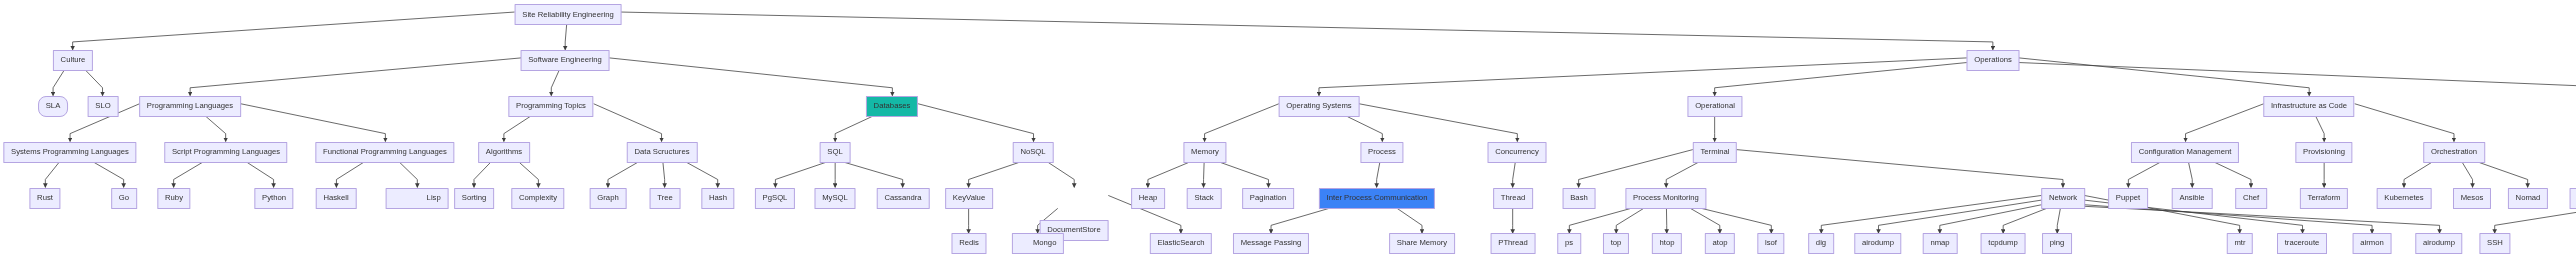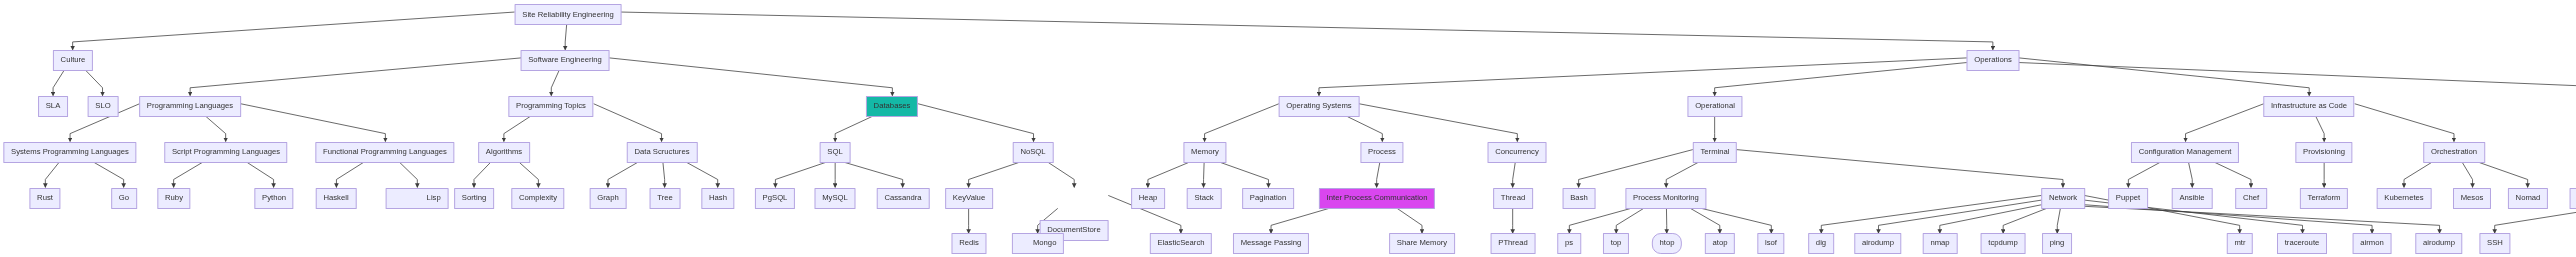--- a/index.html
+++ b/index.html
@@ -128,21 +128,21 @@
       <path d="M4045.5078125,397 L4604,437 L4604,452" fill="none" stroke="#3d3d3d" stroke-width="1.5" marker-end="url(#arr)"></path>
       <path d="M4045.5078125,400 L4735,437 L4735,452" fill="none" stroke="#3d3d3d" stroke-width="1.5" marker-end="url(#arr)"></path>
       <path d="M5207,379 L4842,437 L4842,452" fill="none" stroke="#3d3d3d" stroke-width="1.5" marker-end="url(#arr)"></path>
       <path d="M5219.8,404 L5200,437 L5200,452" fill="none" stroke="#3d3d3d" stroke-width="1.5" marker-end="url(#arr)"></path>
       <path d="M5255,404 L5315,437 L5315,452" fill="none" stroke="#3d3d3d" stroke-width="1.5" marker-end="url(#arr)"></path>
     </svg>
 <div class="node" style="left: 568px; top: 4.1px; background: rgb(236, 236, 255); border-color: rgb(181, 165, 226); color: rgb(51, 51, 51);">Site Reliability Engineering</div>
     <div class="node" style="left: 73px; top: 50px; background: rgb(236, 236, 255); border-color: rgb(181, 165, 226); color: rgb(51, 51, 51);">Culture</div>
     <div class="node" style="left: 565px; top: 50px; background: rgb(236, 236, 255); border-color: rgb(181, 165, 226); color: rgb(51, 51, 51);">Software Engineering</div>
     <div class="node" style="left: 1993px; top: 50px; background: rgb(236, 236, 255); border-color: rgb(181, 165, 226); color: rgb(51, 51, 51);">Operations</div>
-    <div class="node" style="left: 53px; top: 96px; background: rgb(236, 236, 255); border-color: rgb(181, 165, 226); color: rgb(51, 51, 51);">SLA</div>
+    <div class="node" style="left: 53px; top: 96px; background: rgb(236, 236, 255); border-color: rgb(181, 165, 226); color: rgb(51, 51, 51); border-radius: 8px;">SLA</div>
     <div class="node" style="left: 103px; top: 96px; background: rgb(236, 236, 255); border-color: rgb(181, 165, 226); color: rgb(51, 51, 51);">SLO</div>
     <div class="node" style="left: 190px; top: 96px; background: rgb(236, 236, 255); border-color: rgb(181, 165, 226); color: rgb(51, 51, 51);">Programming Languages</div>
     <div class="node" style="left: 551px; top: 96px; background: rgb(236, 236, 255); border-color: rgb(181, 165, 226); color: rgb(51, 51, 51);">Programming Topics</div>
     <div class="node" style="left: 892px; top: 96px; background: #14b8a6; border-color: rgb(181, 165, 226); color: rgb(51, 51, 51);">Databases</div>
     <div class="node" style="left: 1319px; top: 96px; background: rgb(236, 236, 255); border-color: rgb(181, 165, 226); color: rgb(51, 51, 51);">Operating Systems</div>
     <div class="node" style="left: 1715px; top: 96px; background: rgb(236, 236, 255); border-color: rgb(181, 165, 226); color: rgb(51, 51, 51);">Operational</div>
     <div class="node" style="left: 2309px; top: 96px; background: rgb(236, 236, 255); border-color: rgb(181, 165, 226); color: rgb(51, 51, 51);">Infrastructure as Code</div>
     <div class="node" style="left: 70px; top: 142px; background: rgb(236, 236, 255); border-color: rgb(181, 165, 226); color: rgb(51, 51, 51);">Systems Programming Languages</div>
     <div class="node" style="left: 226px; top: 142px; background: rgb(236, 236, 255); border-color: rgb(181, 165, 226); color: rgb(51, 51, 51);">Script Programming Languages</div>
     <div class="node" style="left: 385px; top: 142px; background: rgb(236, 236, 255); border-color: rgb(181, 165, 226); color: rgb(51, 51, 51);">Functional Programming Languages</div>
@@ -169,42 +169,42 @@
     <div class="node" style="left: 665px; top: 188px; background: rgb(236, 236, 255); border-color: rgb(181, 165, 226); color: rgb(51, 51, 51);">Tree</div>
     <div class="node" style="left: 718px; top: 188px; background: rgb(236, 236, 255); border-color: rgb(181, 165, 226); color: rgb(51, 51, 51);">Hash</div>
     <div class="node" style="left: 775px; top: 188px; background: rgb(236, 236, 255); border-color: rgb(181, 165, 226); color: rgb(51, 51, 51);">PgSQL</div>
     <div class="node" style="left: 835px; top: 188px; background: rgb(236, 236, 255); border-color: rgb(181, 165, 226); color: rgb(51, 51, 51);">MySQL</div>
     <div class="node" style="left: 903px; top: 188px; background: rgb(236, 236, 255); border-color: rgb(181, 165, 226); color: rgb(51, 51, 51);">Cassandra</div>
     <div class="node" style="left: 969px; top: 188px; background: rgb(236, 236, 255); border-color: rgb(181, 165, 226); color: rgb(51, 51, 51);">KeyValue</div>
     <div class="node" style="left: 1074px; top: 188px; background: rgb(236, 236, 255); border-color: rgb(181, 165, 226); color: rgb(51, 51, 51); margin-top: 32px;">DocumentStore</div>
     <div class="node" style="left: 1148px; top: 188px; background: rgb(236, 236, 255); border-color: rgb(181, 165, 226); color: rgb(51, 51, 51);">Heap</div>
     <div class="node" style="left: 1204px; top: 188px; background: rgb(236, 236, 255); border-color: rgb(181, 165, 226); color: rgb(51, 51, 51);">Stack</div>
     <div class="node" style="left: 1268px; top: 188px; background: rgb(236, 236, 255); border-color: rgb(181, 165, 226); color: rgb(51, 51, 51);">Pagination</div>
-    <div class="node" style="left: 1377px; top: 188px; background: #d946ef; border-color: rgb(181, 165, 226); color: rgb(51, 51, 51); text-align: center;">Inter Process Communication</div>
+    <div class="node" style="left: 1377px; top: 188px; background: #3b82f6; border-color: rgb(181, 165, 226); color: rgb(51, 51, 51); text-align: center;">Inter Process Communication</div>
     <div class="node" style="left: 1513px; top: 188px; background: rgb(236, 236, 255); border-color: rgb(181, 165, 226); color: rgb(51, 51, 51);">Thread</div>
     <div class="node" style="left: 1579px; top: 188px; background: rgb(236, 236, 255); border-color: rgb(181, 165, 226); color: rgb(51, 51, 51);">Bash</div>
     <div class="node" style="left: 1666px; top: 188px; background: rgb(236, 236, 255); border-color: rgb(181, 165, 226); color: rgb(51, 51, 51);">Process Monitoring</div>
     <div class="node" style="left: 2063px; top: 188px; background: rgb(236, 236, 255); border-color: rgb(181, 165, 226); color: rgb(51, 51, 51);">Network</div>
     <div class="node" style="left: 2128px; top: 188px; background: rgb(236, 236, 255); border-color: rgb(181, 165, 226); color: rgb(51, 51, 51);">Puppet</div>
     <div class="node" style="left: 2192px; top: 188px; background: rgb(236, 236, 255); border-color: rgb(181, 165, 226); color: rgb(51, 51, 51);">Ansible</div>
     <div class="node" style="left: 2251px; top: 188px; background: rgb(236, 236, 255); border-color: rgb(181, 165, 226); color: rgb(51, 51, 51);">Chef</div>
     <div class="node" style="left: 2324px; top: 188px; background: rgb(236, 236, 255); border-color: rgb(181, 165, 226); color: rgb(51, 51, 51);">Terraform</div>
     <div class="node" style="left: 2404px; top: 188px; background: rgb(236, 236, 255); border-color: rgb(181, 165, 226); color: rgb(51, 51, 51);">Kubernetes</div>
     <div class="node" style="left: 2472px; top: 188px; background: rgb(236, 236, 255); border-color: rgb(181, 165, 226); color: rgb(51, 51, 51);">Mesos</div>
     <div class="node" style="left: 2528px; top: 188px; background: rgb(236, 236, 255); border-color: rgb(181, 165, 226); color: rgb(51, 51, 51);">Nomad</div>
     <div class="node" style="left: 2589px; top: 188px; background: rgb(236, 236, 255); border-color: rgb(181, 165, 226); color: rgb(51, 51, 51);">Socket</div>
     <div class="node" style="left: 969px; top: 233px; background: rgb(236, 236, 255); border-color: rgb(181, 165, 226); color: rgb(51, 51, 51);">Redis</div>
     <div class="node" style="left: 1038px; top: 233px; background: rgb(236, 236, 255); border-color: rgb(181, 165, 226); color: rgb(51, 51, 51); padding-left: 20px;">Mongo</div>
     <div class="node" style="left: 1181px; top: 233px; background: rgb(236, 236, 255); border-color: rgb(181, 165, 226); color: rgb(51, 51, 51);">ElasticSearch</div>
     <div class="node" style="left: 1271px; top: 233px; background: rgb(236, 236, 255); border-color: rgb(181, 165, 226); color: rgb(51, 51, 51);">Message Passing</div>
     <div class="node" style="left: 1422px; top: 233px; background: rgb(236, 236, 255); border-color: rgb(181, 165, 226); color: rgb(51, 51, 51);">Share Memory</div>
     <div class="node" style="left: 1513px; top: 233px; background: rgb(236, 236, 255); border-color: rgb(181, 165, 226); color: rgb(51, 51, 51);">PThread</div>
     <div class="node" style="left: 1569px; top: 233px; background: rgb(236, 236, 255); border-color: rgb(181, 165, 226); color: rgb(51, 51, 51);">ps</div>
     <div class="node" style="left: 1616px; top: 233px; background: rgb(236, 236, 255); border-color: rgb(181, 165, 226); color: rgb(51, 51, 51);">top</div>
-    <div class="node" style="left: 1667px; top: 233px; background: rgb(236, 236, 255); border-color: rgb(181, 165, 226); color: rgb(51, 51, 51); border-radius: 9px;">htop</div>
+    <div class="node" style="left: 1667px; top: 233px; background: rgb(236, 236, 255); border-color: rgb(181, 165, 226); color: rgb(51, 51, 51);">htop</div>
     <div class="node" style="left: 1720px; top: 233px; background: rgb(236, 236, 255); border-color: rgb(181, 165, 226); color: rgb(51, 51, 51);">atop</div>
     <div class="node" style="left: 1771px; top: 233px; background: rgb(236, 236, 255); border-color: rgb(181, 165, 226); color: rgb(51, 51, 51);">lsof</div>
     <div class="node" style="left: 1821px; top: 233px; background: rgb(236, 236, 255); border-color: rgb(181, 165, 226); color: rgb(51, 51, 51);">dig</div>
     <div class="node" style="left: 1878px; top: 233px; background: rgb(236, 236, 255); border-color: rgb(181, 165, 226); color: rgb(51, 51, 51);">airodump</div>
     <div class="node" style="left: 1940px; top: 233px; background: rgb(236, 236, 255); border-color: rgb(181, 165, 226); color: rgb(51, 51, 51);">nmap</div>
     <div class="node" style="left: 2003px; top: 233px; background: rgb(236, 236, 255); border-color: rgb(181, 165, 226); color: rgb(51, 51, 51);">tcpdump</div>
     <div class="node" style="left: 2057px; top: 233px; background: rgb(236, 236, 255); border-color: rgb(181, 165, 226); color: rgb(51, 51, 51);">ping</div>
     <div class="node" style="left: 2240px; top: 233px; background: rgb(236, 236, 255); border-color: rgb(181, 165, 226); color: rgb(51, 51, 51);">mtr</div>
     <div class="node" style="left: 2302px; top: 233px; background: rgb(236, 236, 255); border-color: rgb(181, 165, 226); color: rgb(51, 51, 51);">traceroute</div>
     <div class="node" style="left: 2372px; top: 233px; background: rgb(236, 236, 255); border-color: rgb(181, 165, 226); color: rgb(51, 51, 51);">airmon</div>

